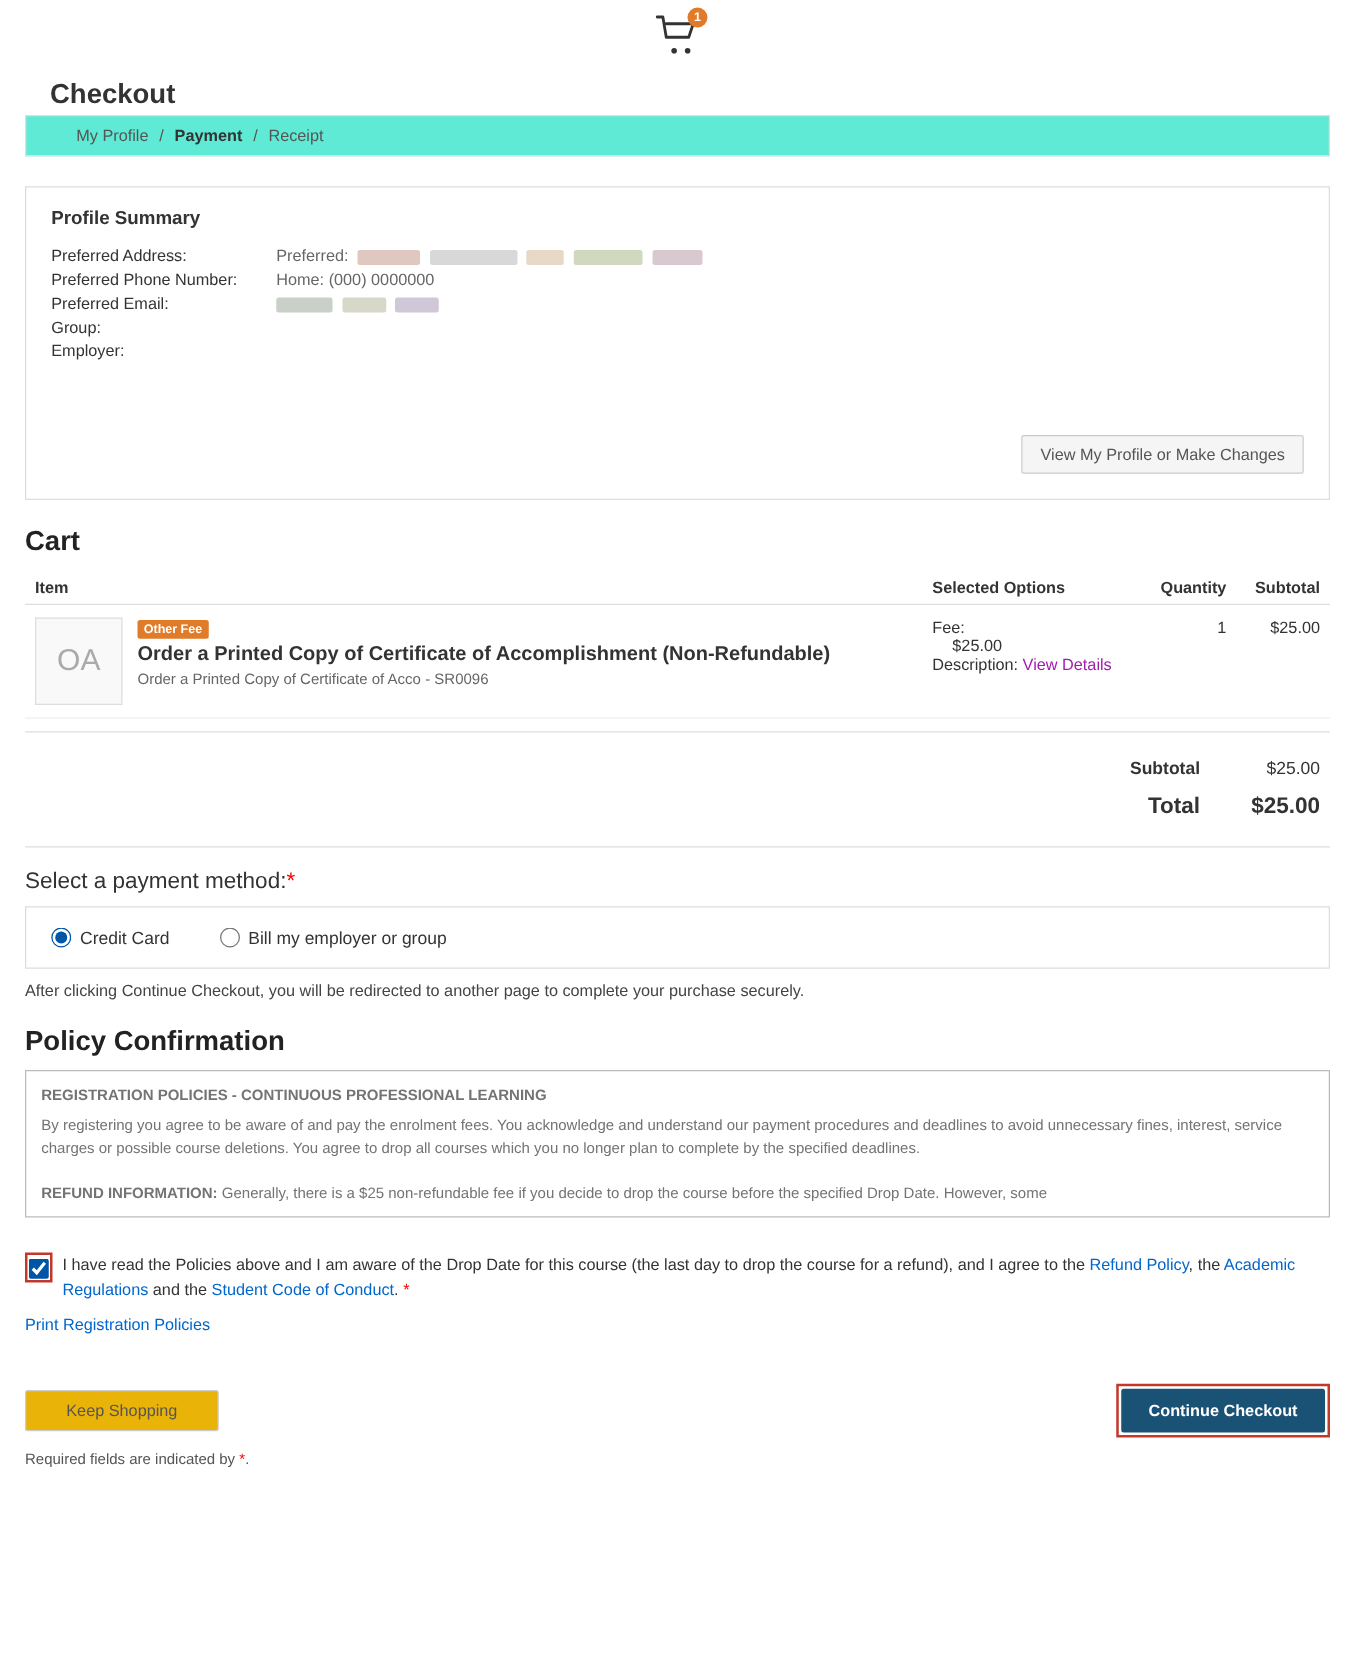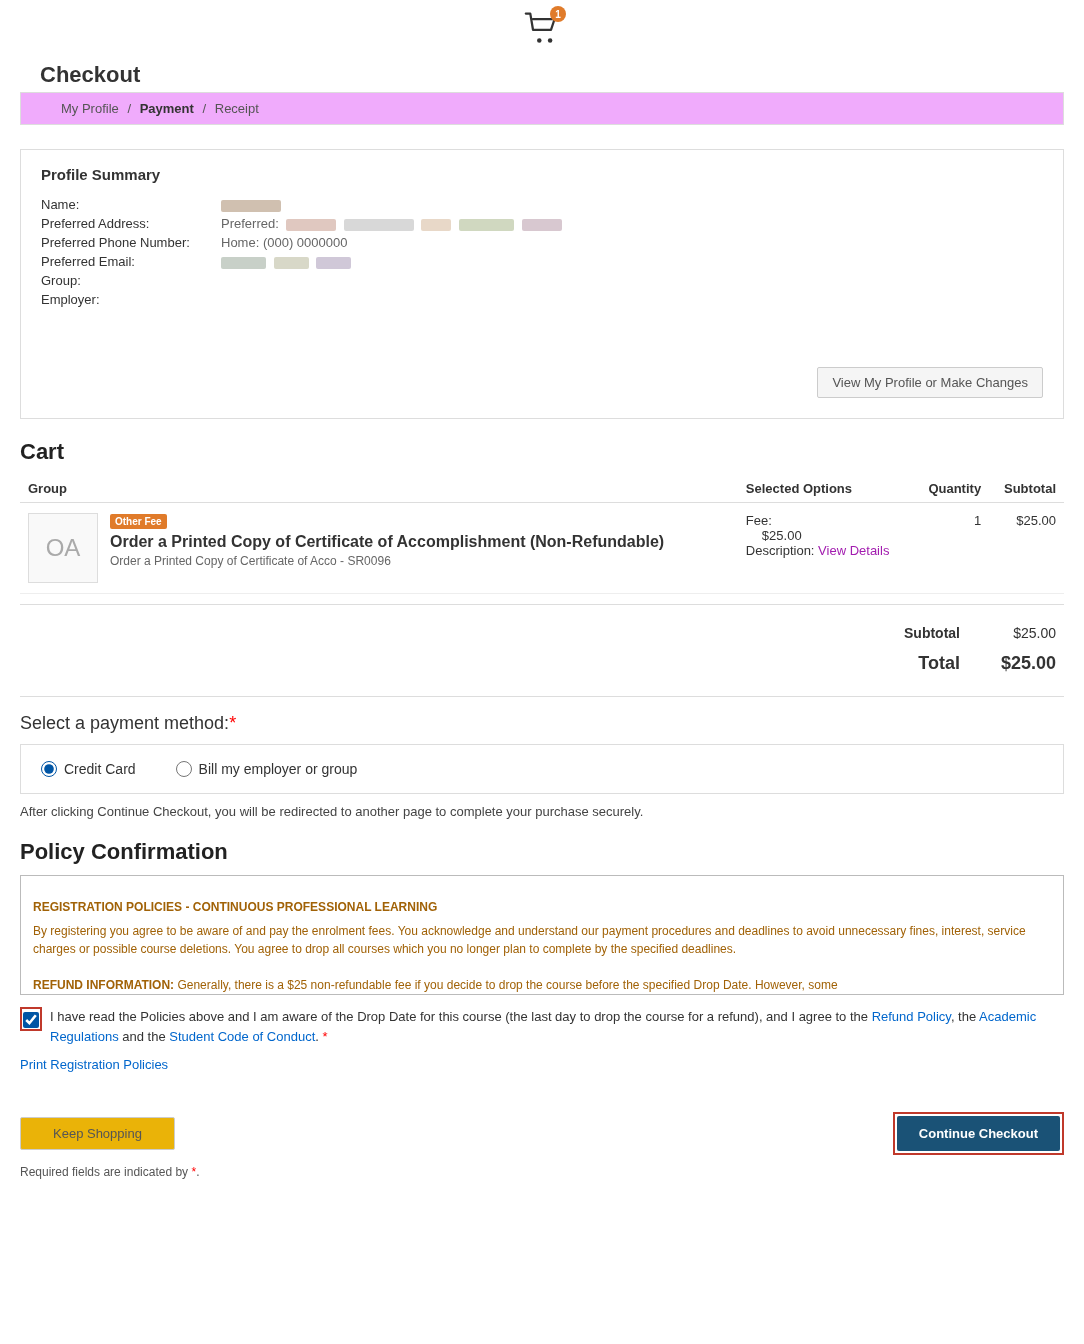--- a/index.html
+++ b/index.html
@@ -44,21 +44,21 @@
 
     
     .page-title {
       font-size: 22px;
       font-weight: bold;
       padding: 8px 40px 4px;
     }
 
     
     .breadcrumb-bar {
-      background: #f0abfc;
+      background: #5eead4;
       padding: 8px 40px;
       font-size: 13px;
       color: #555;
       margin: 0 20px;
       border: 1px solid #ddd;
     }
     .breadcrumb-bar span.active {
       font-weight: bold;
       color: #333;
     }
@@ -241,25 +241,25 @@
       font-size: 13px;
       color: #444;
       margin: 10px 0 20px;
     }
 
     
     .policy-section { margin-bottom: 20px; }
     .policy-box {
       border: 1px solid #bbb;
       font-size: 12px;
-      color: #a16207;
-      padding: 22px 12px;
+      color: #737373;
+      padding: 10px 12px;
       max-height: 120px;
       overflow-y: scroll;
-      margin-bottom: 12px;
+      margin-bottom: 28px;
       line-height: 1.5;
       position: relative;
     }
     .policy-box-header {
       font-weight: bold;
       font-size: 12px;
       margin-bottom: 6px;
       text-transform: uppercase;
     }
     .policy-box-text {
@@ -364,26 +364,20 @@
   <span class="sep">/</span>
   <span style="cursor:pointer;">Receipt</span>
 </div>
 
 <div class="main-content">
 
   <div style="margin-top:14px;">
     <div class="profile-summary-box">
       <div class="profile-summary-title">Profile Summary</div>
 
-      <div class="profile-field">
-        <span class="profile-label">Name:</span>
-        <span class="profile-value">
-          <span class="redacted-block" style="width:60px; background:#d0c0b0;"></span>
-        </span>
-      </div>
 
       <div class="profile-field">
         <span class="profile-label">Preferred Address:</span>
         <span class="profile-value">
           Preferred:&nbsp;
           <span class="redacted-block" style="width:50px; background:#e0c8c0;"></span>
           <span class="redacted-block" style="width:70px; background:#d8d8d8;"></span>
           <span class="redacted-block" style="width:30px; background:#e8d8c8;"></span>
           <span class="redacted-block" style="width:55px; background:#d0d8c0;"></span>
           <span class="redacted-block" style="width:40px; background:#d8c8d0;"></span>
@@ -419,21 +413,21 @@
       </div>
     </div>
   </div>
 
   <div>
     <div class="section-title">Cart</div>
 
     <table class="cart-table">
       <thead>
         <tr>
-          <th>Group</th>
+          <th>Item</th>
           <th>Selected Options</th>
           <th class="right">Quantity</th>
           <th class="right">Subtotal</th>
         </tr>
       </thead>
       <tbody>
         <tr>
           <td>
             <div class="item-cell">
               <div class="item-thumbnail">OA</div>

